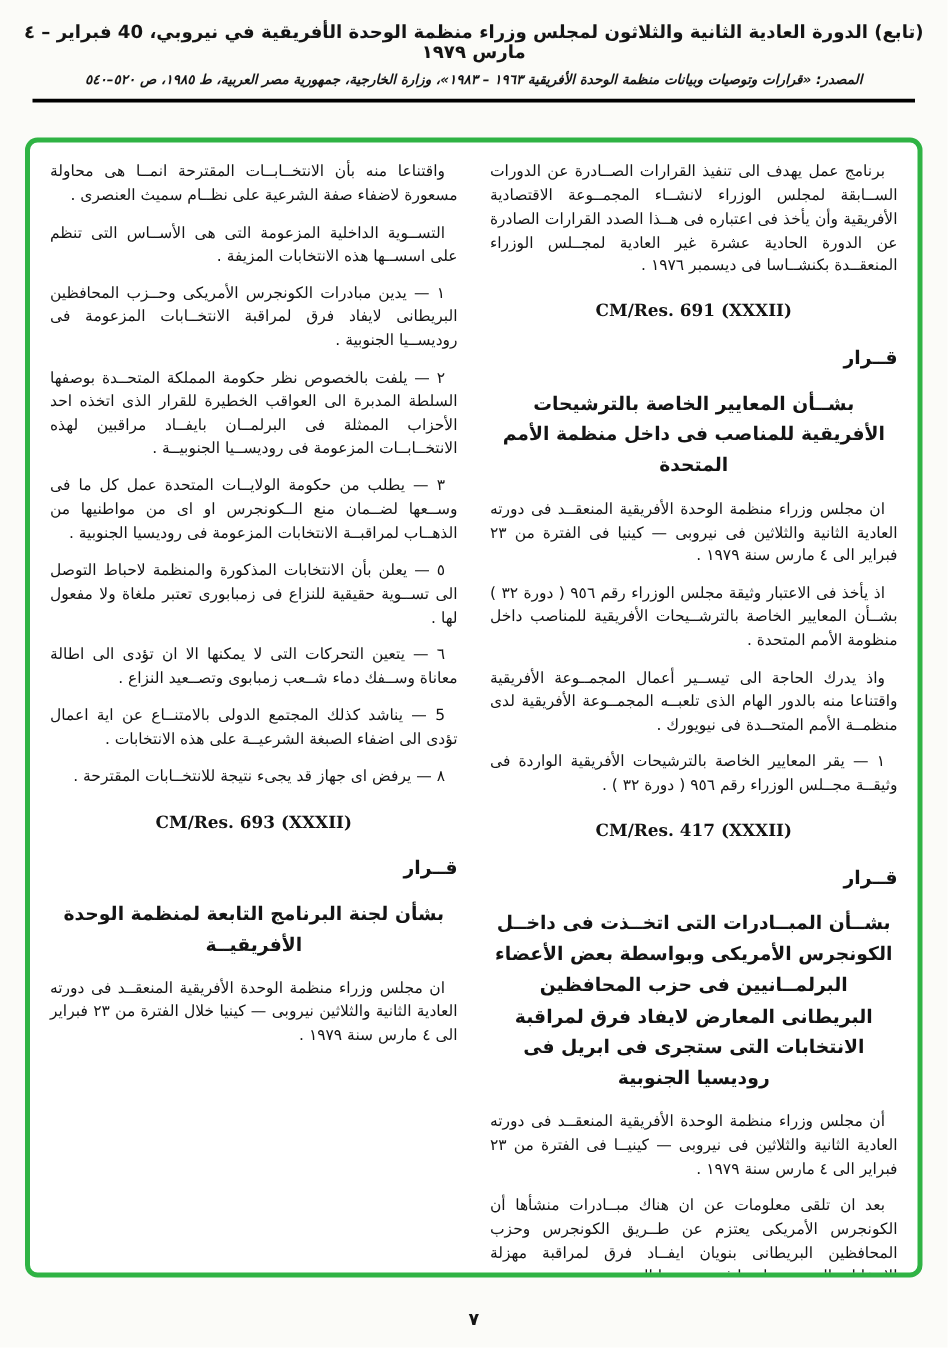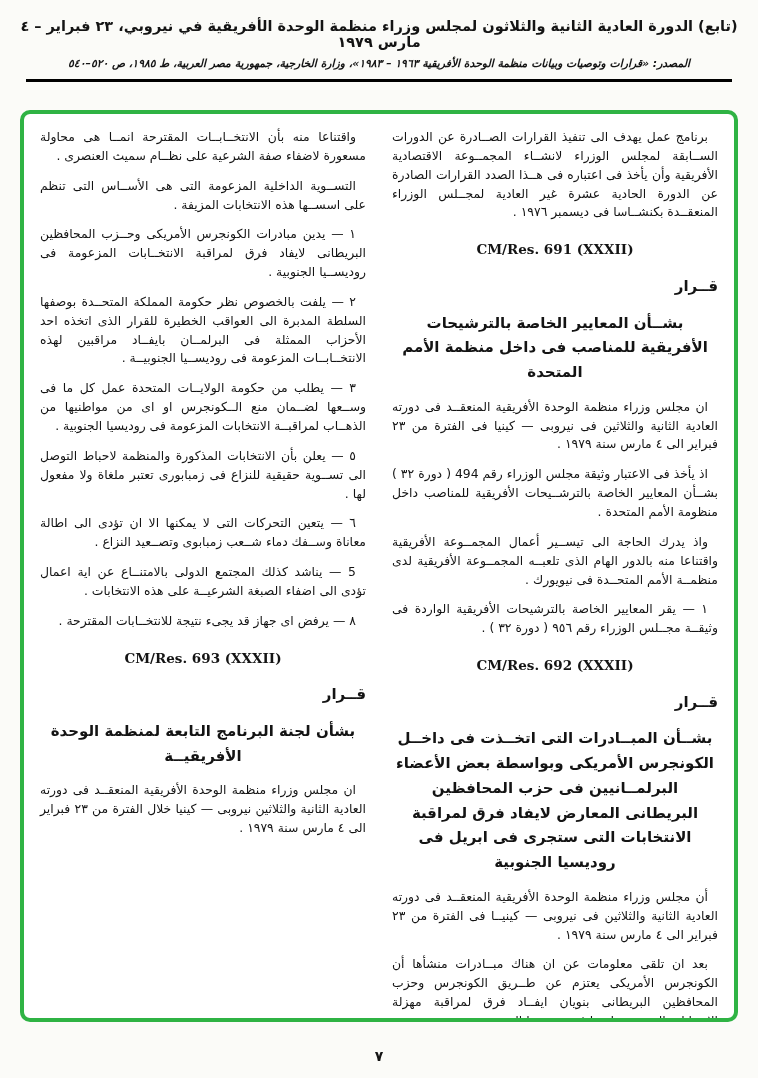--- a/index.html
+++ b/index.html
@@ -47,37 +47,37 @@
     position:absolute;left:0;right:0;bottom:14px;
     text-align:center;font-weight:bold;font-size:14px;
   }
 </style>
 </head>
 <body>
 
 <div class="page">
 
   <header class="page-header">
-    <div class="hdr-line1">(تابع) الدورة العادية الثانية والثلاثون لمجلس وزراء منظمة الوحدة الأفريقية في نيروبي، ٢٣ فبراير – ٤ مارس ١٩٧٩</div>
+    <div class="hdr-line1">(تابع) الدورة العادية الثانية والثلاثون لمجلس وزراء منظمة الوحدة الأفريقية في نيروبي، 40 فبراير – ٤ مارس ١٩٧٩</div>
     <div class="hdr-line2">المصدر: «قرارات وتوصيات وبيانات منظمة الوحدة الأفريقية ١٩٦٣ – ١٩٨٣»، وزارة الخارجية، جمهورية مصر العربية، ط ١٩٨٥، ص ٥٢٠–٥٤٠</div>
     <div class="hdr-rule"></div>
   </header>
 
   <main class="content-box" style="border-color: rgb(47, 179, 68);">
     <div class="columns">
       <div class="column">
           <div class="block paragraph">برنامج عمل يهدف الى تنفيذ القرارات الصــادرة عن الدورات الســابقة لمجلس الوزراء لانشــاء المجمــوعة الاقتصادية الأفريقية وأن يأخذ فى اعتباره فى هــذا الصدد القرارات الصادرة عن الدورة الحادية عشرة غير العادية لمجــلس الوزراء المنعقــدة بكنشــاسا فى ديسمبر ١٩٧٦ .</div>
           <div class="block latin">CM/Res. 691 (XXXII)</div>
           <div class="block heading">قــرار</div>
           <div class="block subheading">بشــأن المعايير الخاصة بالترشيحات الأفريقية للمناصب فى داخل منظمة الأمم المتحدة</div>
           <div class="block paragraph">ان مجلس وزراء منظمة الوحدة الأفريقية المنعقــد فى دورته العادية الثانية والثلاثين فى نيروبى — كينيا فى الفترة من ٢٣ فبراير الى ٤ مارس سنة ١٩٧٩ .</div>
-          <div class="block paragraph">اذ يأخذ فى الاعتبار وثيقة مجلس الوزراء رقم 494 ( دورة ٣٢ ) بشــأن المعايير الخاصة بالترشــيحات الأفريقية للمناصب داخل منظومة الأمم المتحدة .</div>
+          <div class="block paragraph">اذ يأخذ فى الاعتبار وثيقة مجلس الوزراء رقم ٩٥٦ ( دورة ٣٢ ) بشــأن المعايير الخاصة بالترشــيحات الأفريقية للمناصب داخل منظومة الأمم المتحدة .</div>
           <div class="block paragraph">واذ يدرك الحاجة الى تيســير أعمال المجمــوعة الأفريقية واقتناعا منه بالدور الهام الذى تلعبــه المجمــوعة الأفريقية لدى منظمــة الأمم المتحــدة فى نيويورك .</div>
           <div class="block paragraph">١ — يقر المعايير الخاصة بالترشيحات الأفريقية الواردة فى وثيقــة مجــلس الوزراء رقم ٩٥٦ ( دورة ٣٢ ) .</div>
-          <div class="block latin">CM/Res. 692 (XXXII)</div>
+          <div class="block latin">CM/Res. 417 (XXXII)</div>
           <div class="block heading">قــرار</div>
           <div class="block subheading">بشــأن المبــادرات التى اتخــذت فى داخــل الكونجرس الأمريكى وبواسطة بعض الأعضاء البرلمــانيين فى حزب المحافظين البريطانى المعارض لايفاد فرق لمراقبة الانتخابات التى ستجرى فى ابريل فى روديسيا الجنوبية</div>
           <div class="block paragraph">أن مجلس وزراء منظمة الوحدة الأفريقية المنعقــد فى دورته العادية الثانية والثلاثين فى نيروبى — كينيــا فى الفترة من ٢٣ فبراير الى ٤ مارس سنة ١٩٧٩ .</div>
           <div class="block paragraph">بعد ان تلقى معلومات عن ان هناك مبــادرات منشأها أن الكونجرس الأمريكى يعتزم عن طــريق الكونجرس وحزب المحافظين البريطانى بنويان ايفــاد فرق لمراقبة مهزلة الانتخابات المنوى تنظيمها فى روديسيا الجنوبيــة .</div>
           <div class="block paragraph">واذ يأخذ فى الاعتبار منظمــة الوحــدة الأفريقية ومجلس الأمن ومنظمة الأمم المتحدة قد أدانت ورفضت</div>
         </div>
       <div class="column">
           <div class="block paragraph">واقتناعا منه بأن الانتخــابــات المقترحة انمــا هى محاولة مسعورة لاضفاء صفة الشرعية على نظــام سميث العنصرى .</div>
           <div class="block paragraph">التســوية الداخلية المزعومة التى هى الأســاس التى تنظم على اسســها هذه الانتخابات المزيفة .</div>
           <div class="block paragraph">١ — يدين مبادرات الكونجرس الأمريكى وحــزب المحافظين البريطانى لايفاد فرق لمراقبة الانتخــابات المزعومة فى روديســيا الجنوبية .</div>

